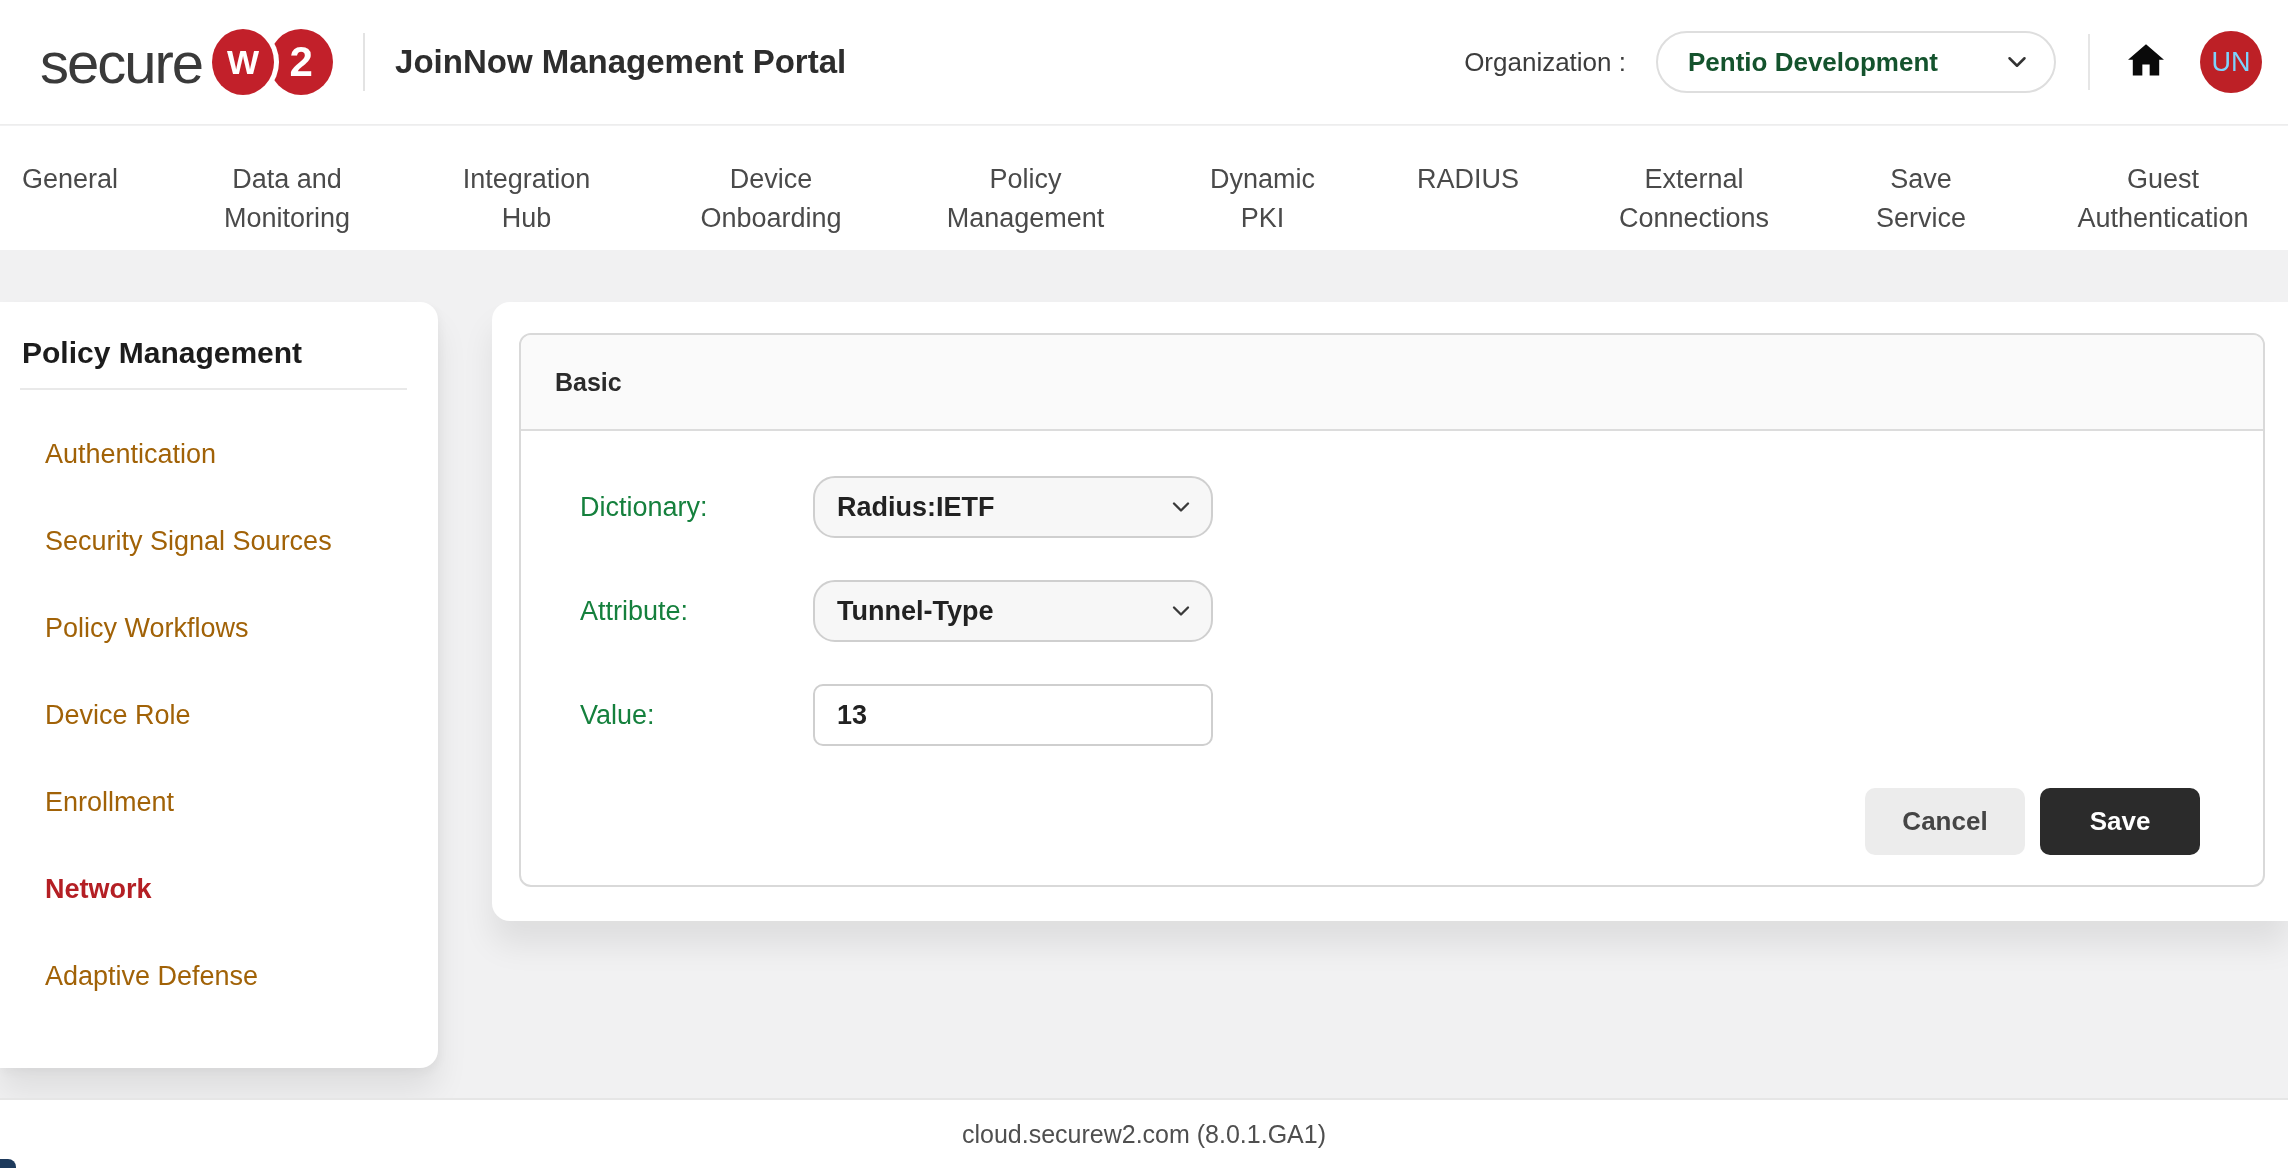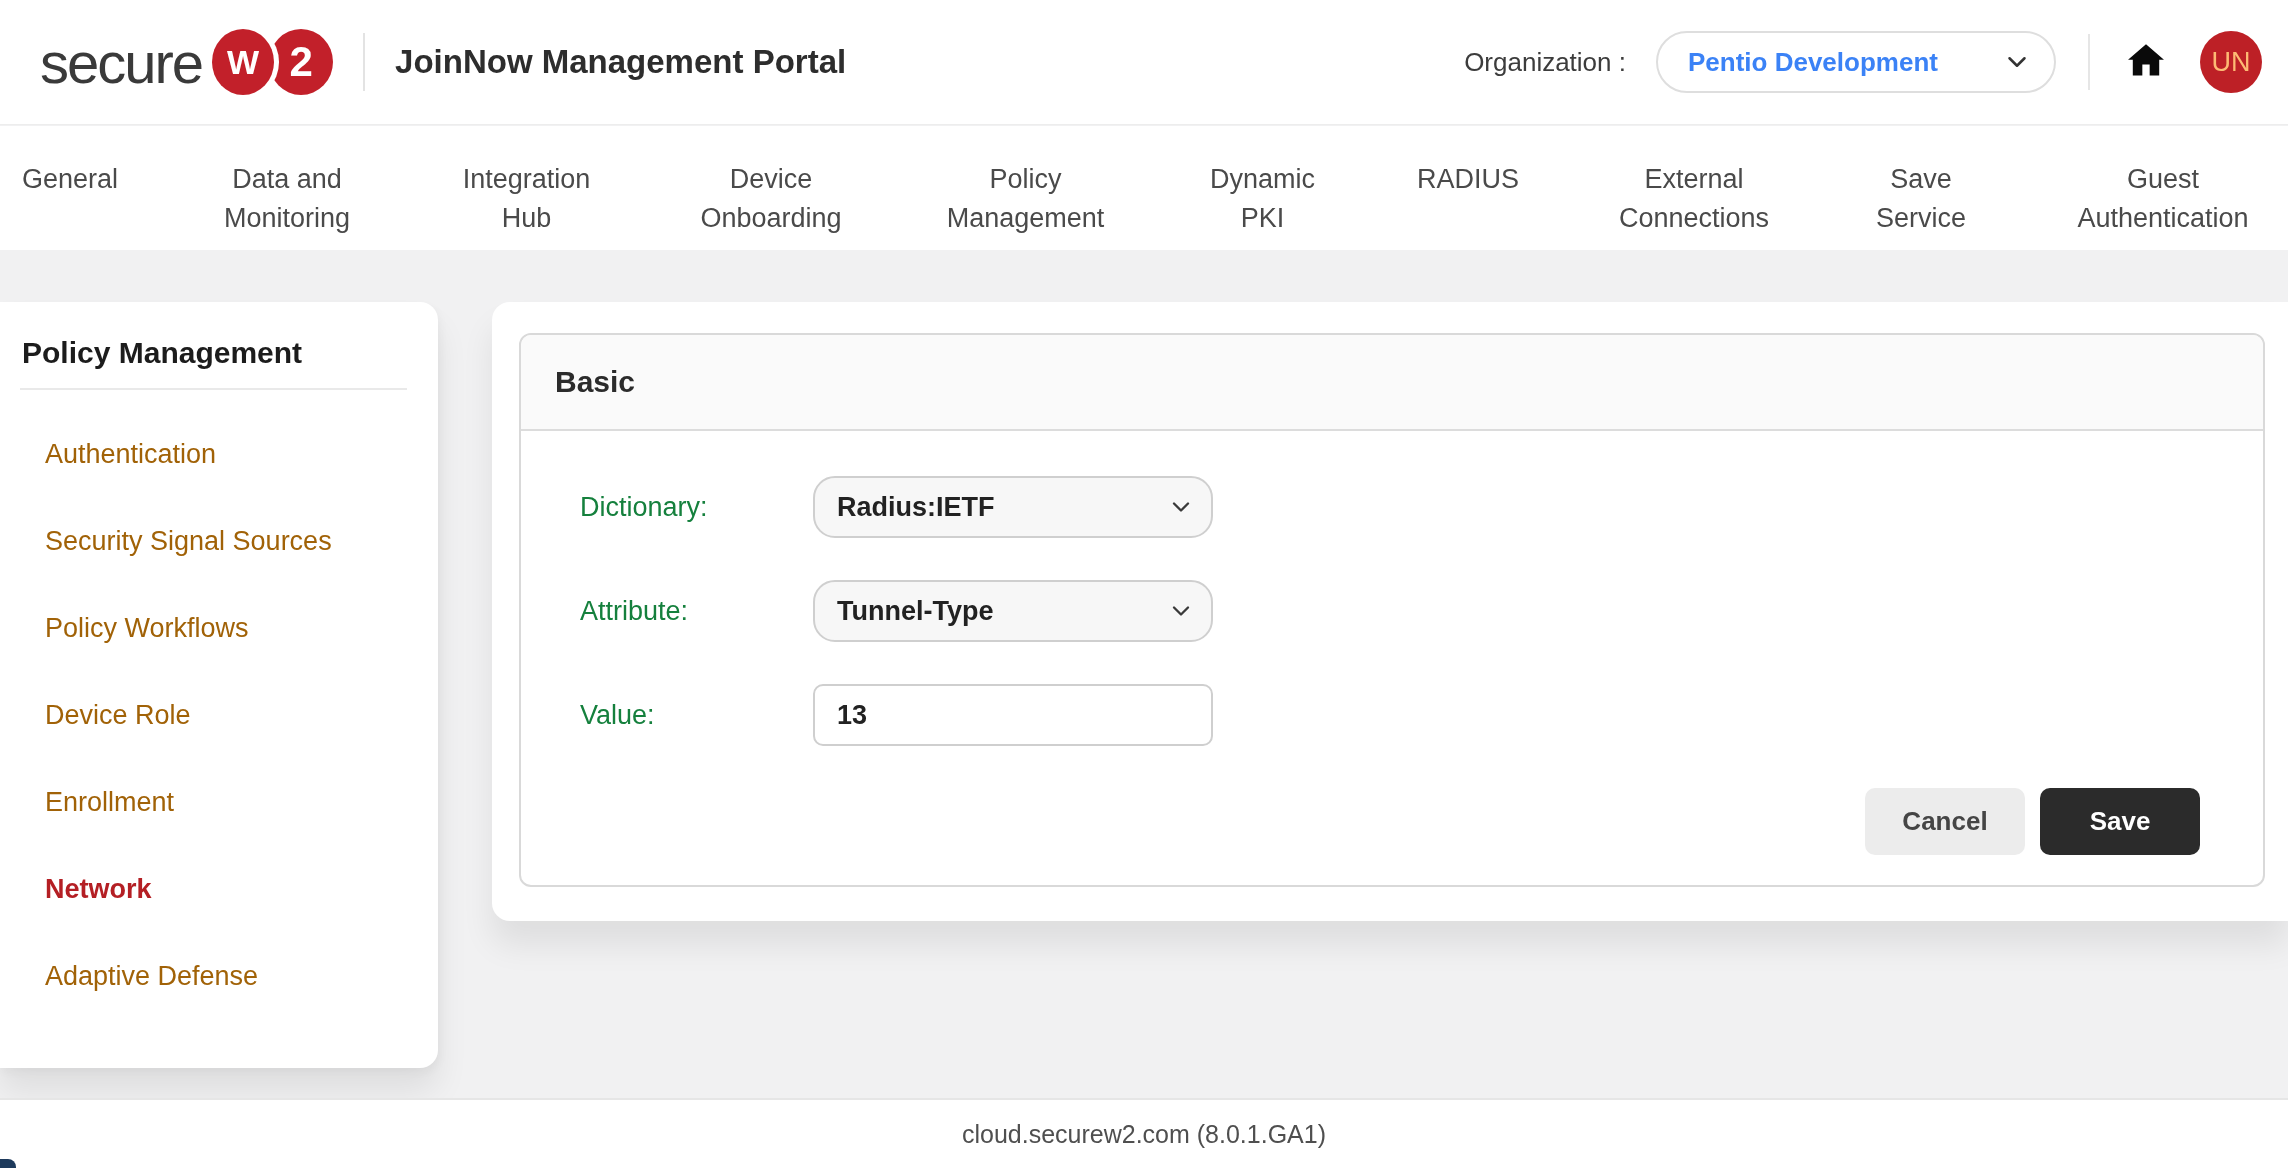--- a/index.html
+++ b/index.html
@@ -27,27 +27,27 @@
   .badge-2 { width:64px; height:66px; background:#c2202a; font-size:42px; margin-left:-5px; z-index:1; }
   .vdiv { width:2px; height:58px; background:#e3e3e3; margin:0 30px; }
   .portal-title { font-size:33px; font-weight:bold; color:#2d2d2d; }
 
   .top-right { margin-left:auto; display:flex; align-items:center; margin-right:26px; }
   .org-label { font-size:26px; color:#3c3c3c; margin-right:30px; }
   .org-pill {
     width:400px; height:62px; border:2px solid #dedede; border-radius:32px;
     display:flex; align-items:center; padding:0 22px 0 30px; background:#fff; cursor:pointer;
   }
-  .org-pill-label { flex:1; font-size:26px; font-weight:bold; color:#3b82f6; }
+  .org-pill-label { flex:1; font-size:26px; font-weight:bold; color:#14532d; }
   .chev svg { width:30px; height:30px; display:block; }
   .vdiv2 { width:2px; height:56px; background:#e6e6e6; margin:0 34px 0 32px; }
   .home-btn { cursor:pointer; display:flex; align-items:center; }
   .home-btn svg { width:44px; height:44px; fill:#0a0a0a; }
   .avatar {
-    width:62px; height:62px; border-radius:50%; background:#bd2026; color:#fdba74;
+    width:62px; height:62px; border-radius:50%; background:#bd2026; color:#7dd3fc;
     font-size:27px; display:flex; align-items:center; justify-content:center;
     margin-left:32px; cursor:pointer;
   }
 
   
   .mainnav {
     position:absolute; top:126px; left:0; right:0; height:124px; background:#fff;
     display:flex; justify-content:space-between;
     padding:34px 30px 0 20px;
   }
@@ -82,21 +82,21 @@
     box-shadow:0 24px 32px rgba(0,0,0,0.08);
   }
   .card {
     position:absolute; left:27px; top:31px; right:23px; height:554px;
     background:#fff; border:2px solid #d9d9d9; border-radius:12px;
   }
   .card-header {
     height:96px; background:#fafafa; border-bottom:2px solid #dcdcdc;
     border-radius:10px 10px 0 0; display:flex; align-items:center; padding-left:34px;
   }
-  .card-title { font-size:30px; font-weight:bold; color:#2b2b2b; }
+  .card-title { font-size:25px; font-weight:bold; color:#2b2b2b; }
   .card-body { padding:45px 0 0 59px; }
   .form-row { display:flex; align-items:center; margin-bottom:42px; }
   .form-label { width:233px; font-size:27px; color:#15803d; }
   .select-box {
     width:400px; height:62px; border:2px solid #cfcfcf; border-radius:22px; background:#f7f7f7;
     display:flex; align-items:center; padding:0 16px 0 22px; cursor:pointer;
   }
   .select-value { flex:1; font-size:27px; font-weight:bold; color:#222; }
   .select-box .chev svg { width:28px; height:28px; }
   .text-input {

